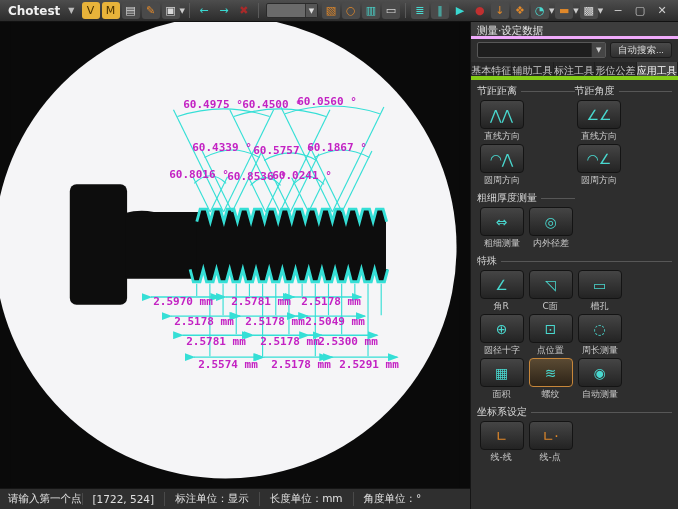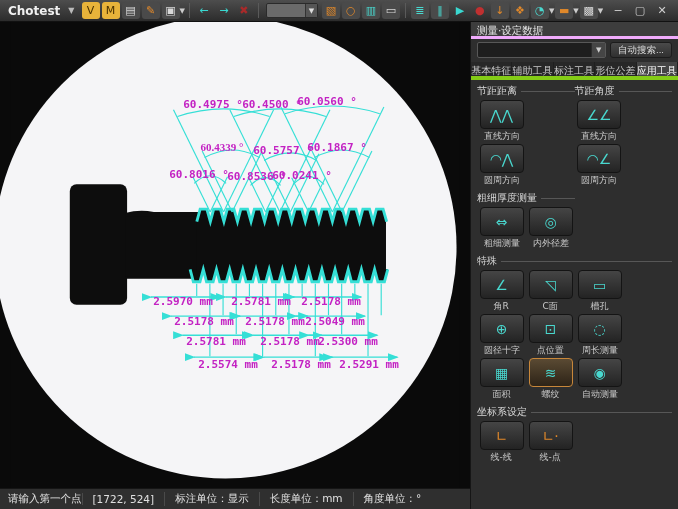--- a/index.html
+++ b/index.html
@@ -191,21 +191,21 @@
         <line x1="254" y1="350" x2="326" y2="350" stroke="#35dfd6" stroke-width="1.4" marker-start="url(#arr)" marker-end="url(#arr)"></line>
         <line x1="312" y1="350" x2="384" y2="350" stroke="#35dfd6" stroke-width="1.4" marker-start="url(#arr)" marker-end="url(#arr)"></line>
         <line x1="192" y1="373" x2="264" y2="373" stroke="#35dfd6" stroke-width="1.4" marker-start="url(#arr)" marker-end="url(#arr)"></line>
         <line x1="265" y1="373" x2="337" y2="373" stroke="#35dfd6" stroke-width="1.4" marker-start="url(#arr)" marker-end="url(#arr)"></line>
         <line x1="333" y1="373" x2="405" y2="373" stroke="#35dfd6" stroke-width="1.4" marker-start="url(#arr)" marker-end="url(#arr)"></line>
       </svg>
     <div id="labels">
         <div class="meas-label" style="left: 213px; top: 82px; color: rgb(195, 34, 195);">60.4975 °</div>
         <div class="meas-label" style="left: 272px; top: 82px; color: rgb(195, 34, 195);">60.4500 °</div>
         <div class="meas-label" style="left: 327px; top: 79px; color: rgb(195, 34, 195);">60.0560 °</div>
-        <div class="meas-label" style="left: 222px; top: 125px; color: rgb(195, 34, 195); font-family: Liberation Serif, serif;">60.4339 °</div>
+        <div class="meas-label" style="left: 222px; top: 125px; color: rgb(195, 34, 195);">60.4339 °</div>
         <div class="meas-label" style="left: 283px; top: 128px; color: rgb(195, 34, 195);">60.5757 °</div>
         <div class="meas-label" style="left: 337px; top: 125px; color: rgb(195, 34, 195);">60.1867 °</div>
         <div class="meas-label" style="left: 199px; top: 152px; color: rgb(195, 34, 195);">60.8016 °</div>
         <div class="meas-label" style="left: 257px; top: 154px; color: rgb(195, 34, 195);">60.8536 °</div>
         <div class="meas-label" style="left: 302px; top: 153px; color: rgb(195, 34, 195);">60.0241 °</div>
         <div class="meas-label" style="left: 183px; top: 279px; color: rgb(195, 34, 195);">2.5970 mm</div>
         <div class="meas-label" style="left: 261px; top: 279px; color: rgb(195, 34, 195);">2.5781 mm</div>
         <div class="meas-label" style="left: 331px; top: 279px; color: rgb(195, 34, 195);">2.5178 mm</div>
         <div class="meas-label" style="left: 204px; top: 299px; color: rgb(195, 34, 195);">2.5178 mm</div>
         <div class="meas-label" style="left: 275px; top: 299px; color: rgb(195, 34, 195);">2.5178 mm</div>

